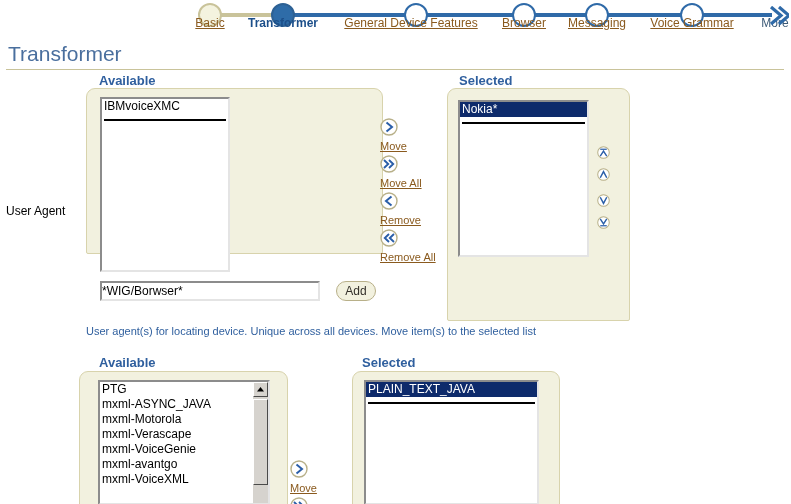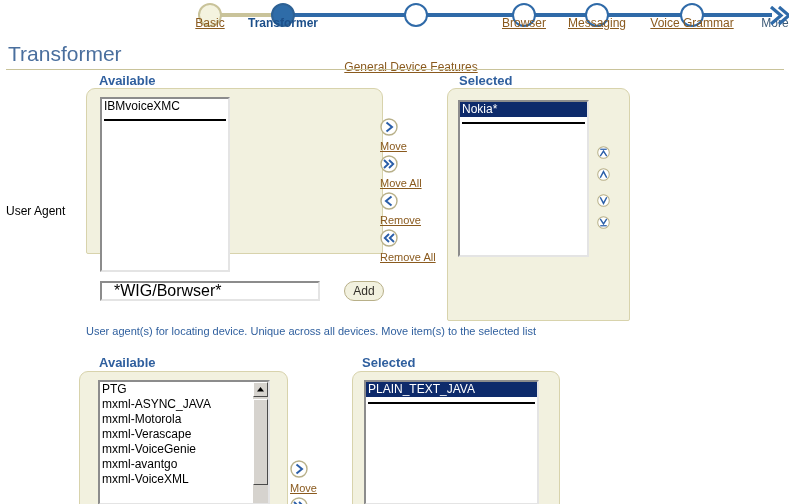--- a/index.html
+++ b/index.html
@@ -81,21 +81,21 @@
     position: absolute; font-size: 12px; color: #000000;
   }
   .help-text {
     position: absolute; font-size: 11px; color: #2f5f9e;
   }
 
   
   .text-input {
     position: absolute;
     font-family: "Liberation Sans", sans-serif;
-    font-size: 16px; padding: 1px 12px;
+    font-size: 12px; padding: 1px 0;
     border: 2px solid; border-color: #8c8c8c #e4e4e4 #e4e4e4 #8c8c8c;
     background: #ffffff; color: #000;
   }
   .add-btn {
     position: absolute;
     font-family: "Liberation Sans", sans-serif;
     font-size: 12px; color: #33302a;
     background: #f2f1df; border: 1px solid #b8b089;
     border-radius: 10px; cursor: pointer;
     padding: 1px 0;
@@ -147,21 +147,21 @@
 
     <div class="step-node first" style="left:198px;"></div>
     <div class="step-node current" style="left:271px;"></div>
     <div class="step-node" style="left:404px;"></div>
     <div class="step-node" style="left:512px;"></div>
     <div class="step-node" style="left:585px;"></div>
     <div class="step-node" style="left:680px;"></div>
 
     <div class="step-label" style="left:210px;">Basic</div>
     <div class="step-label current" style="left:283px;">Transformer</div>
-    <div class="step-label" style="left:411px;margin-top:44px;">General Device Features</div>
+    <div class="step-label" style="left:411px;">General Device Features</div>
     <div class="step-label" style="left:524px;">Browser</div>
     <div class="step-label" style="left:597px;">Messaging</div>
     <div class="step-label" style="left:692px;">Voice Grammar</div>
     <div class="step-label more" style="left:775px;">More</div>
 
     <div class="step-arrow">
       <svg width="32" height="20" viewBox="0 0 32 20">
         <path d="M0 9 h15" stroke="#2f6aa8" stroke-width="4" fill="none"></path>
         <path d="M14 1 L24 9.5 L14 18" stroke="#2f6aa8" stroke-width="3.2" fill="none"></path>
         <path d="M22 1 L32 9.5 L22 18" stroke="#2f6aa8" stroke-width="3.2" fill="none"></path>
@@ -177,21 +177,21 @@
 
   <div class="side-label" style="left:6px; top:204px;">User Agent</div>
 
   <div class="panel" style="left:86px; top:88px; width:297px; height:166px;">
     <div class="listbox" style="left:13px; top:8px; width:130px; height:175px;">
       <div class="list-item">IBMvoiceXMC</div>
       <div class="list-rule"></div>
     </div>
     <div style="position:absolute; left:13px; top:192px; width:220px;">
       <input class="text-input" style="left: 0px; top: 0px; width: 220px; height: 20px;" value="*WIG/Borwser*">
-      <button class="add-btn" style="left:244px; top:0; width:40px; height:20px;">Add</button>
+      <button class="add-btn" style="left:236px; top:0; width:40px; height:20px;">Add</button>
     </div>
   </div>
 
   <div class="xfer" style="left:380px; top:118px;">
     <div class="xfer-item">
       <span class="circ-icon">
         <svg width="18" height="18" viewBox="0 0 18 18">
           <circle cx="9" cy="9" r="8" fill="#ffffff" stroke="#b8b089" stroke-width="1.4"></circle>
           <path d="M6.5 4.5 L12 9 L6.5 13.5" stroke="#2a5ea8" stroke-width="2" fill="none"></path>
         </svg>

